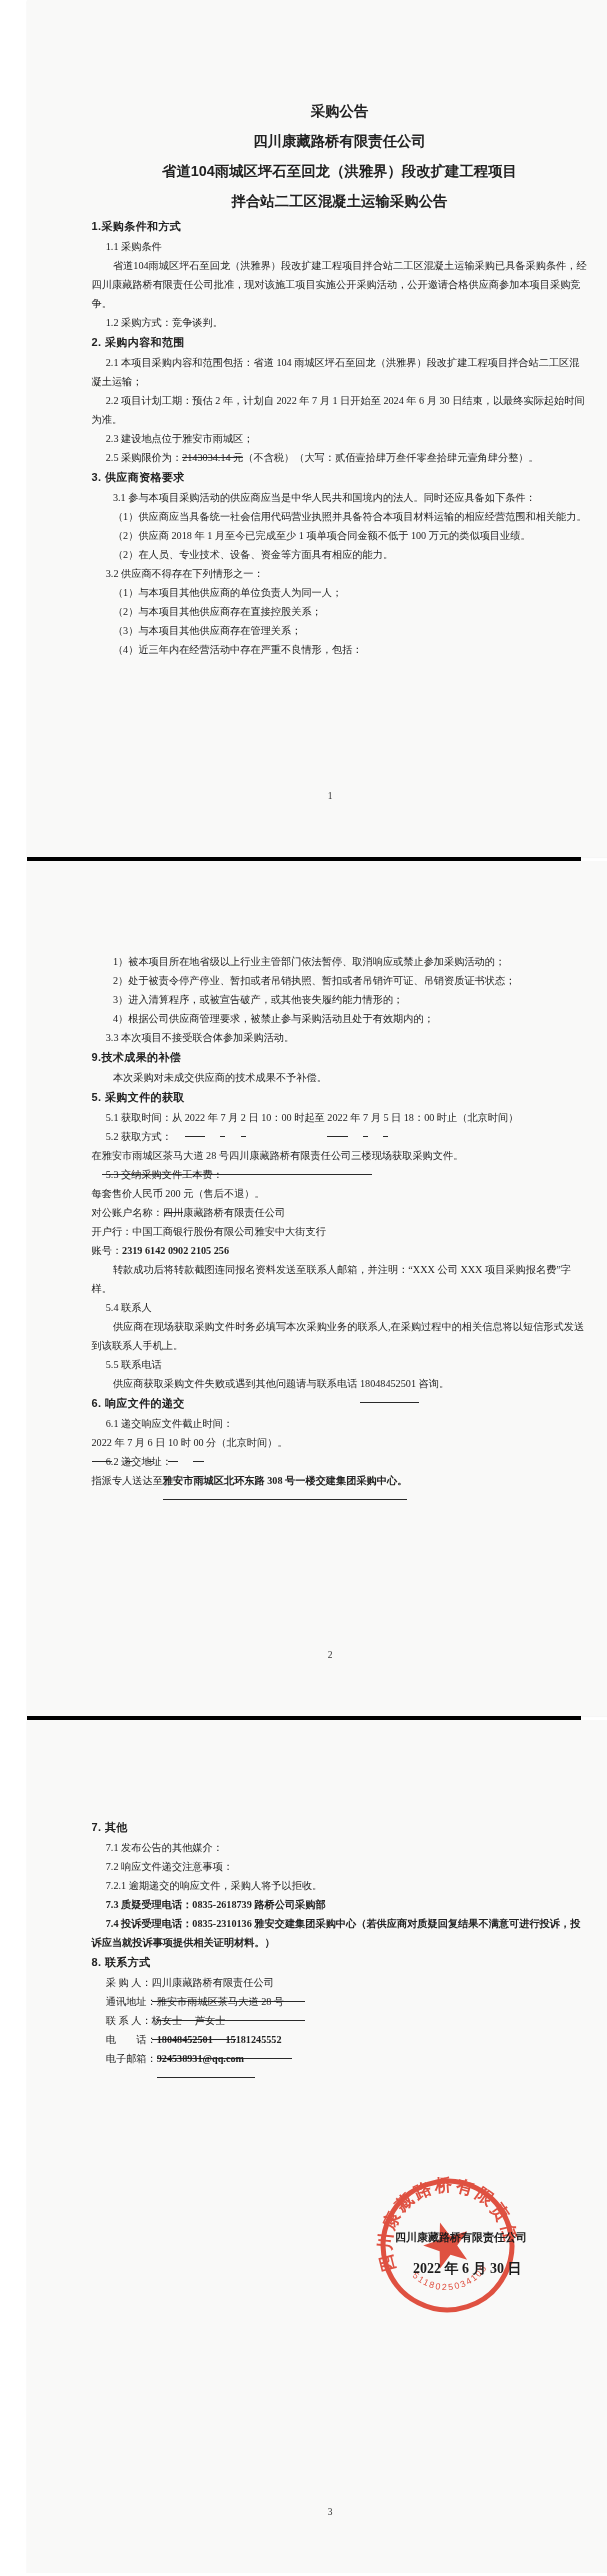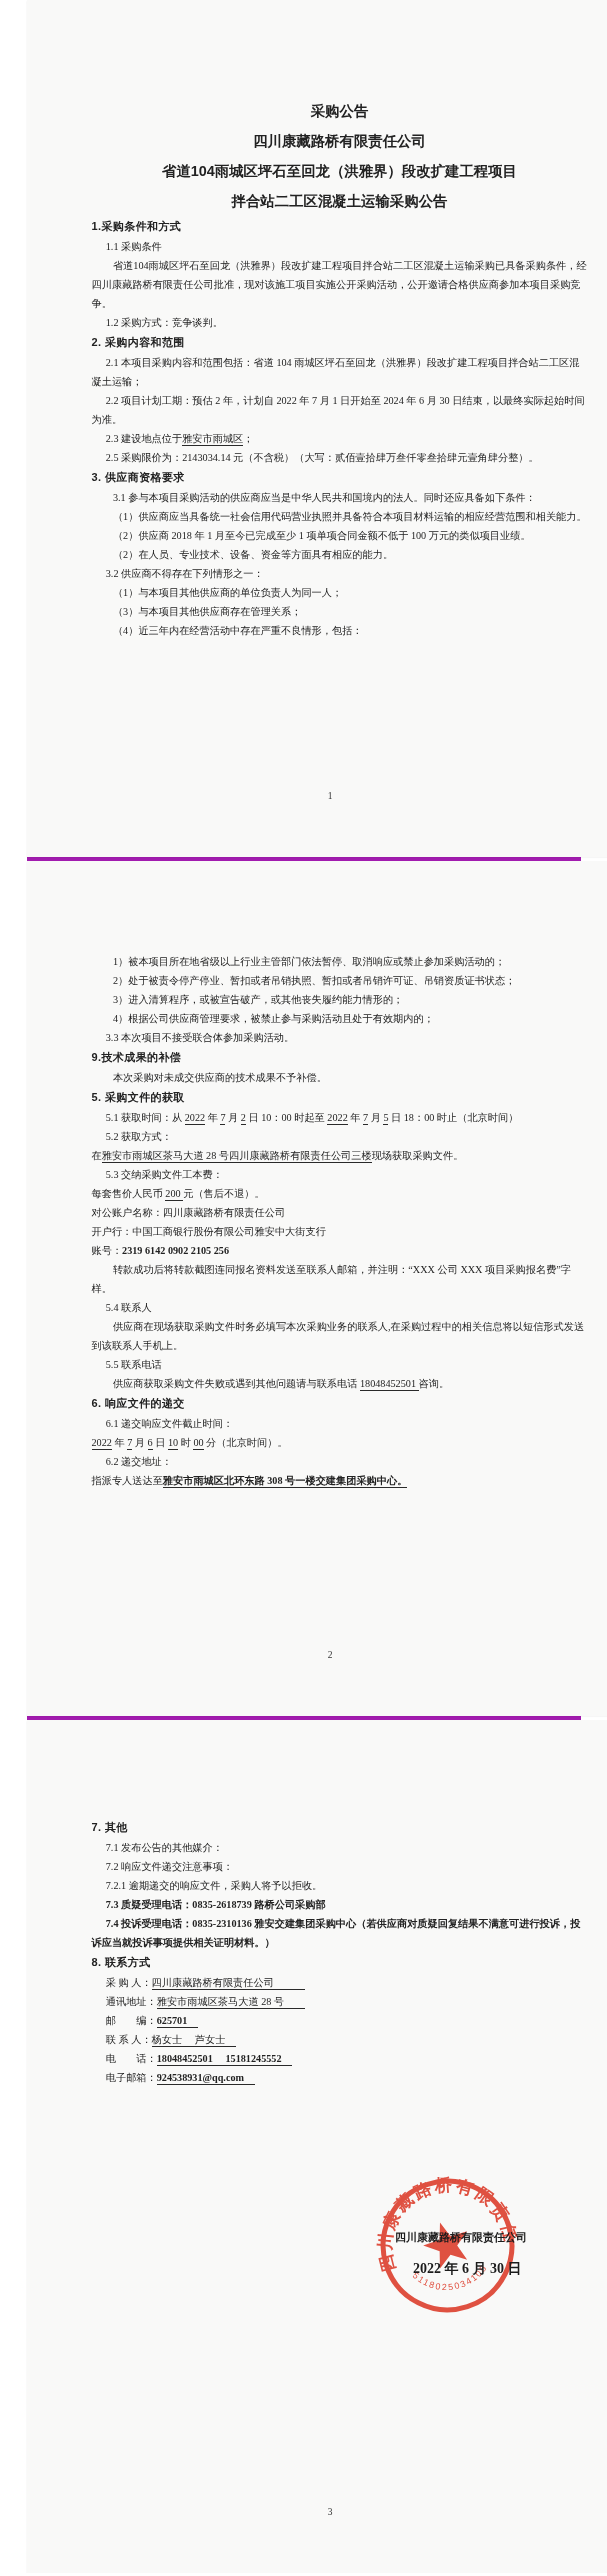--- a/index.html
+++ b/index.html
@@ -5,21 +5,21 @@
   html, body {
     margin: 0;
     padding: 0;
     background: #ffffff;
     font-family: "Liberation Serif", "DejaVu Serif", serif;
     color: #222;
   }
   .doc {
     width: 554px;
     margin: 0 auto;
-    background: #a21caf;
+    background: #000000;
   }
   .page {
     position: relative;
     width: 607px;
     background: #f9f9f8;
     overflow: hidden;
     box-shadow: 0 0.8px 1.5px rgba(0,0,0,0.10);
   }
   .page + .page { margin-top: 3.8px; }
   #page-1 { height: 857px; }
@@ -55,21 +55,21 @@
   }
   .mt-lg { margin-top: 20px; }
   .ind1 { text-indent: 1.4em; }
   .ind2 { text-indent: 2.1em; }
   .flush { text-indent: 0; }
   .bold { font-weight: 700; }
   .contact { margin: 9px 0; text-indent: 1.4em; }
 
   .u {
     border-bottom: 0.8px solid #2a2a2a;
-    padding-bottom: 1px;
+    padding-bottom: 13px;
   }
   .b { font-weight: 700; }
   .contact .u { padding-right: 10.6px; }
 
   .pagenum {
     position: absolute;
     bottom: 56px;
     left: 0;
     width: 100%;
     text-align: center;
@@ -130,20 +130,21 @@
         <p class="blk ind1">2.2 项目计划工期：预估 2 年，计划自 2022 年 7 月 1 日开始至 2024 年 6 月 30 日结束，以最终实际起始时间为准。</p>
         <p class="blk ind1"><span class="">2.3 建设地点位于</span><span class="u ">雅安市雨城区</span><span class="">；</span></p>
         <p class="blk ind1">2.5 采购限价为：2143034.14 元（不含税）（大写：贰佰壹拾肆万叁仟零叁拾肆元壹角肆分整）。</p>
         <p class="blk h1">3.  供应商资格要求</p>
         <p class="blk ind2">3.1 参与本项目采购活动的供应商应当是中华人民共和国境内的法人。同时还应具备如下条件：</p>
         <p class="blk ind2">（1）供应商应当具备统一社会信用代码营业执照并具备符合本项目材料运输的相应经营范围和相关能力。</p>
         <p class="blk ind2">（2）供应商 2018 年 1 月至今已完成至少 1 项单项合同金额不低于 100 万元的类似项目业绩。</p>
         <p class="blk ind2">（2）在人员、专业技术、设备、资金等方面具有相应的能力。</p>
         <p class="blk ind1">3.2 供应商不得存在下列情形之一：</p>
         <p class="blk ind2">（1）与本项目其他供应商的单位负责人为同一人；</p>
+        <p class="blk ind2">（2）与本项目其他供应商存在直接控股关系；</p>
         <p class="blk ind2">（3）与本项目其他供应商存在管理关系；</p>
         <p class="blk ind2">（4）近三年内在经营活动中存在严重不良情形，包括：</p>
       </div>
     <div class="pagenum">1</div>
   </section>
 
   <section class="page" id="page-2">
     <div class="content">
         <p class="blk ind2">1）被本项目所在地省级以上行业主管部门依法暂停、取消响应或禁止参加采购活动的；</p>
         <p class="blk ind2">2）处于被责令停产停业、暂扣或者吊销执照、暂扣或者吊销许可证、吊销资质证书状态；</p>
@@ -179,21 +180,20 @@
     <div class="content">
         <p class="blk h1">7. 其他</p>
         <p class="blk ind1">7.1 发布公告的其他媒介：</p>
         <p class="blk ind1">7.2 响应文件递交注意事项：</p>
         <p class="blk ind1">7.2.1 逾期递交的响应文件，采购人将予以拒收。</p>
         <p class="blk ind1 bold">7.3 质疑受理电话：0835-2618739 路桥公司采购部</p>
         <p class="blk ind1 bold">7.4 投诉受理电话：0835-2310136 雅安交建集团采购中心（若供应商对质疑回复结果不满意可进行投诉，投诉应当就投诉事项提供相关证明材料。）</p>
         <p class="blk h1 mt-lg">8. 联系方式</p>
         <p class="blk contact"><span class="">采 购 人：</span><span class="u ">四川康藏路桥有限责任公司　　</span></p>
         <p class="blk contact"><span class="">通讯地址：</span><span class="u ">雅安市雨城区茶马大道 28 号　</span></p>
-        <p class="blk contact"><span class="">邮　　编：</span><span class="u b">625701</span></p>
         <p class="blk contact"><span class="">联 系 人：</span><span class="u ">杨女士　 芦女士</span></p>
         <p class="blk contact"><span class="">电　　话：</span><span class="u b">18048452501　  15181245552</span></p>
         <p class="blk contact"><span class="">电子邮箱：</span><span class="u b">924538931@qq.com</span></p>
       </div>
 
     <svg class="stamp" viewBox="0 0 200 200" aria-hidden="true">
       <g transform="rotate(-18 100 100)">
         <circle cx="100" cy="100" r="90" fill="none" stroke="#dc3a28" stroke-width="7"></circle>
         <path id="stamp-arc-top" d="M 21,116 A 80,80 0 1 1 179,116" fill="none"></path>
         <text font-size="24" fill="#dc3a28" font-family="Liberation Sans, sans-serif" font-weight="bold">

